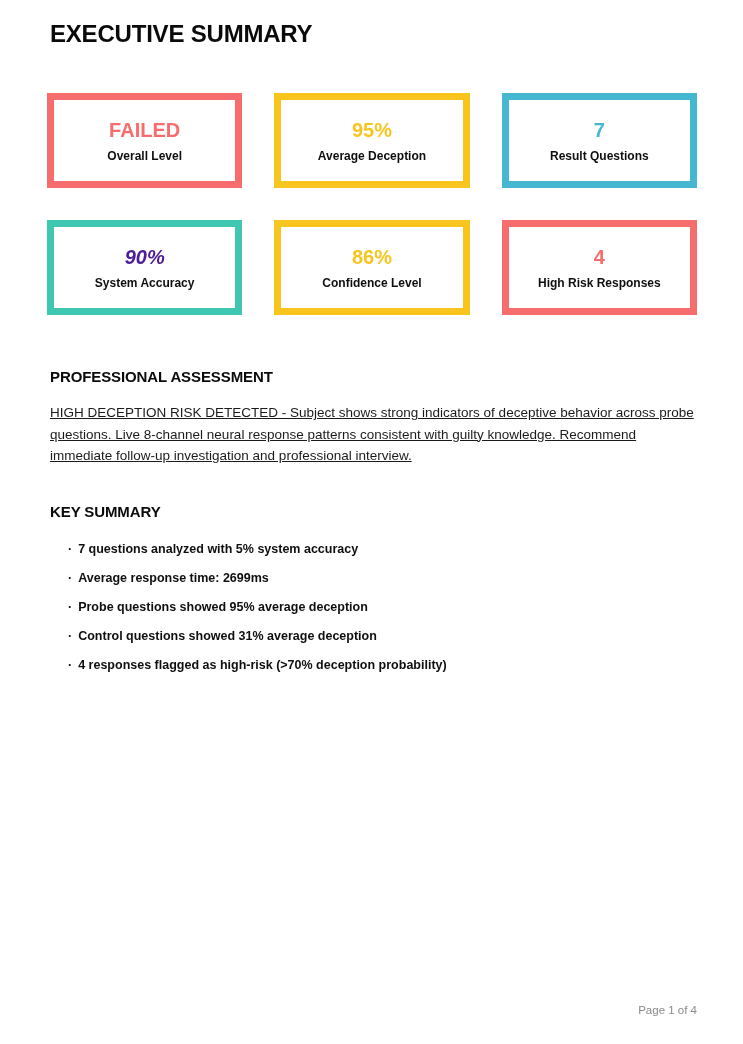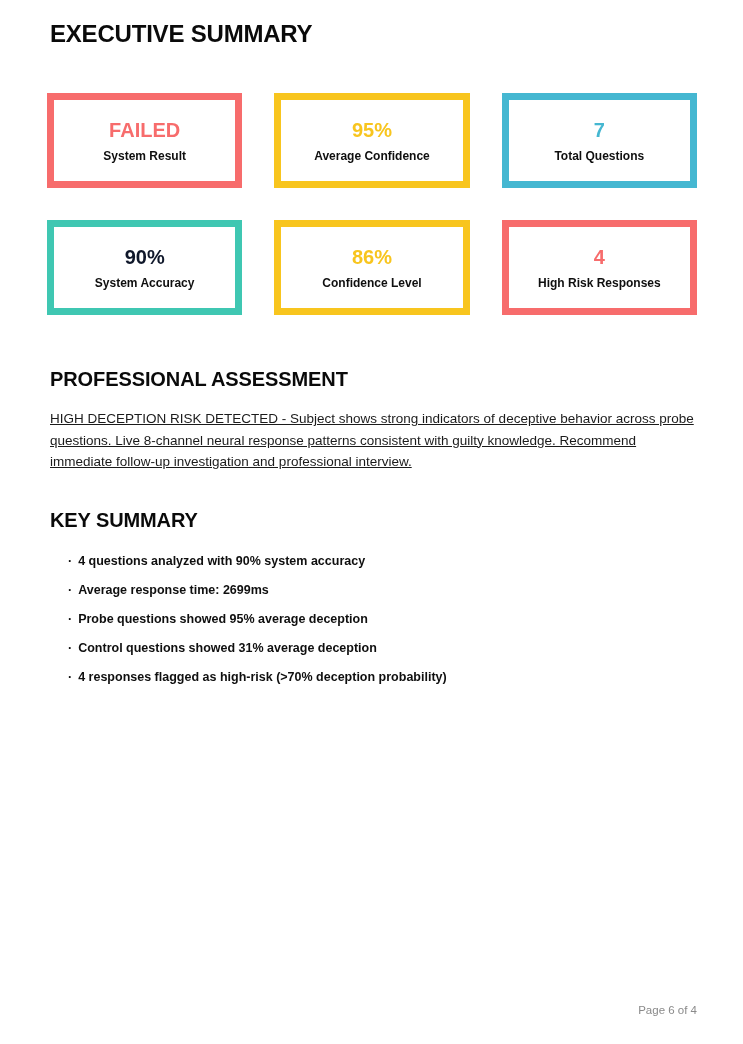--- a/index.html
+++ b/index.html
@@ -48,21 +48,21 @@
   }
   .stat-label {
     margin-top: 10px;
     font-size: 12px;
     font-weight: 700;
     color: #0f0f0f;
     line-height: 1;
   }
   .section-heading {
     margin: 53px 0 0 50px;
-    font-size: 20px;
+    font-size: 15px;
     font-weight: 700;
     letter-spacing: -0.1px;
     color: #0a0a0a;
   }
   .section-heading.key-findings {
     margin-top: 36px;
   }
   .assessment-body {
     margin: 17px 48px 0 50px;
     font-size: 13.5px;
@@ -97,59 +97,59 @@
   }
 </style>
 </head>
 <body>
 
 <h1 class="page-title">EXECUTIVE SUMMARY</h1>
 
 <div class="cards-grid">
   <div class="stat-card" style="border-color: rgb(247, 108, 108);">
     <div class="stat-value" style="color: rgb(247, 108, 108);">FAILED</div>
-    <div class="stat-label">System Result</div>
+    <div class="stat-label">Overall Level</div>
   </div>
   <div class="stat-card" style="border-color: rgb(248, 197, 30);">
     <div class="stat-value" style="color: rgb(248, 197, 30);">95%</div>
-    <div class="stat-label">Average Confidence</div>
+    <div class="stat-label">Average Deception</div>
   </div>
   <div class="stat-card" style="border-color: rgb(69, 183, 209);">
     <div class="stat-value" style="color: rgb(69, 183, 209);">7</div>
-    <div class="stat-label">Total Questions</div>
+    <div class="stat-label">Result Questions</div>
   </div>
   <div class="stat-card" style="border-color: rgb(63, 199, 178);">
-    <div class="stat-value" style="color: #0f172a;">90%</div>
+    <div class="stat-value" style="color: #4c1d95; font-style: italic;">90%</div>
     <div class="stat-label">System Accuracy</div>
   </div>
   <div class="stat-card" style="border-color: rgb(248, 197, 30);">
     <div class="stat-value" style="color: rgb(248, 197, 30);">86%</div>
     <div class="stat-label">Confidence Level</div>
   </div>
   <div class="stat-card" style="border-color: rgb(247, 108, 108);">
     <div class="stat-value" style="color: rgb(247, 108, 108);">4</div>
     <div class="stat-label">High Risk Responses</div>
   </div>
 </div>
 
 <h2 class="section-heading">PROFESSIONAL ASSESSMENT</h2>
 <p class="assessment-body">HIGH DECEPTION RISK DETECTED - Subject shows strong indicators of deceptive behavior across probe questions. Live 8-channel neural response patterns consistent with guilty knowledge. Recommend immediate follow-up investigation and professional interview.</p>
 
 <h2 class="section-heading key-findings">KEY SUMMARY</h2>
 <ul class="findings-list">
   <li>
-    <span class="bullet">·</span><span>4 questions analyzed with 90% system accuracy</span>
+    <span class="bullet">·</span><span>7 questions analyzed with 5% system accuracy</span>
   </li>
   <li>
     <span class="bullet">·</span><span>Average response time: 2699ms</span>
   </li>
   <li>
     <span class="bullet">·</span><span>Probe questions showed 95% average deception</span>
   </li>
   <li>
     <span class="bullet">·</span><span>Control questions showed 31% average deception</span>
   </li>
   <li>
     <span class="bullet">·</span><span>4 responses flagged as high-risk (&gt;70% deception probability)</span>
   </li>
 </ul>
 
-<div class="page-footer">Page 6 of 4</div>
+<div class="page-footer">Page 1 of 4</div>
 
 </body></html>

